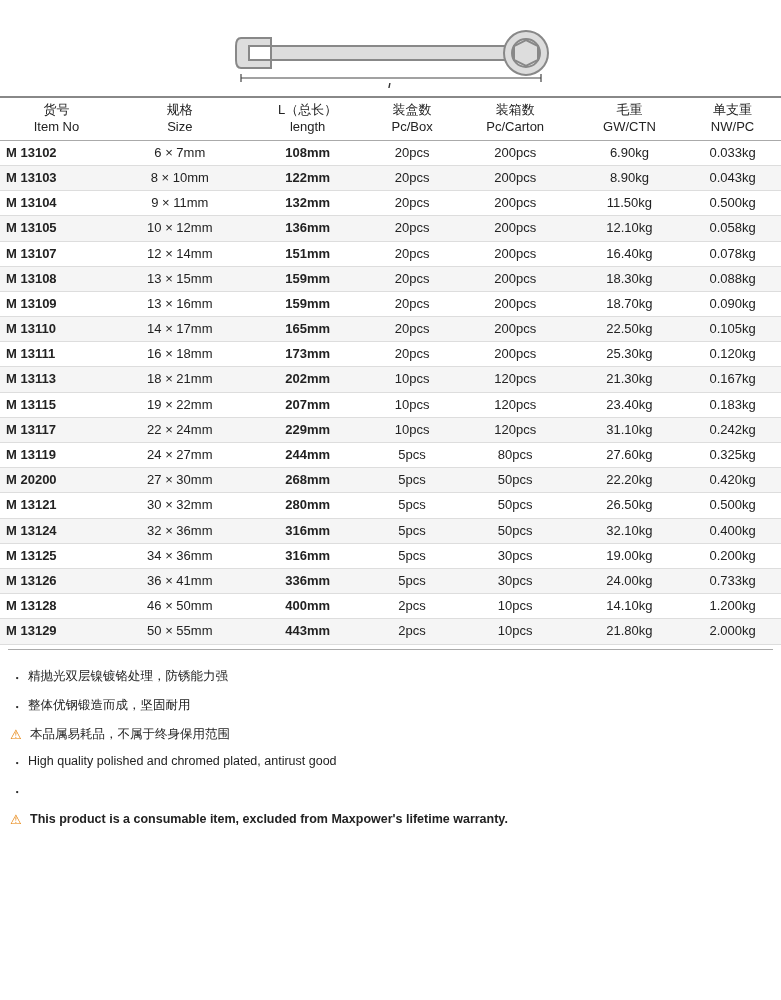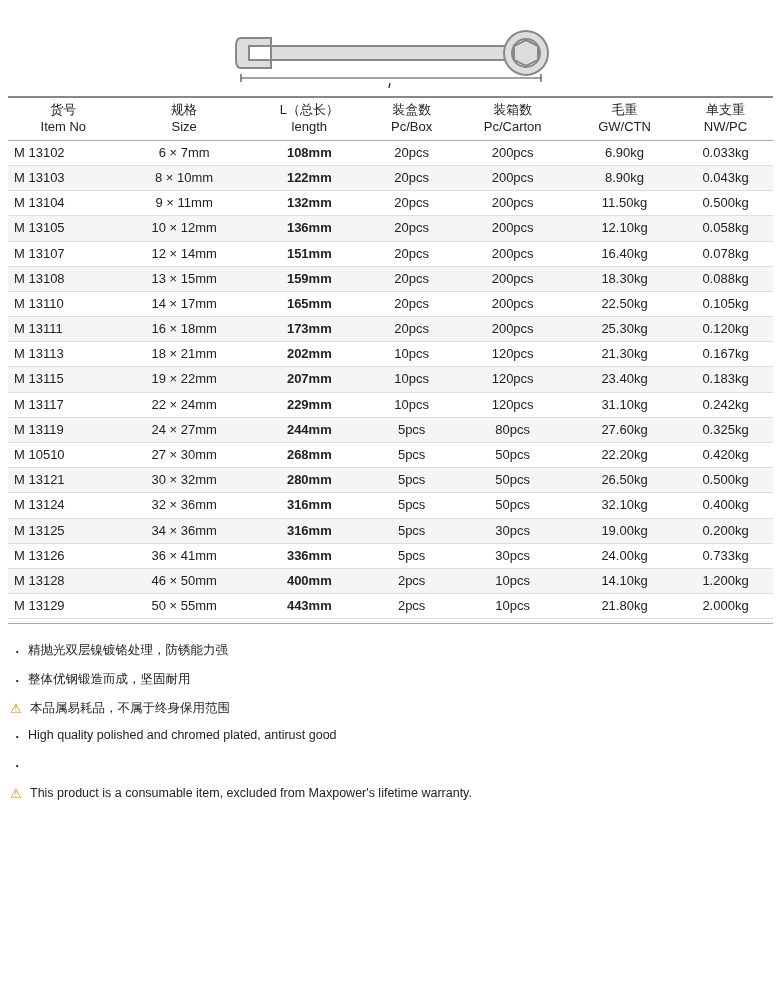--- a/index.html
+++ b/index.html
@@ -19,21 +19,21 @@
       padding: 18px 20px 8px 20px;
     }
 
     .wrench-svg-wrap {
       display: flex;
       flex-direction: column;
       align-items: center;
     }
 
     .table-container {
-      padding: 0 8px;
+      padding: 0 0;
     }
 
     table {
       width: 100%;
       border-collapse: collapse;
       font-size: 13px;
     }
 
     thead tr {
       border-top: 2px solid #888;
@@ -57,21 +57,21 @@
       background: #f5f5f5;
     }
 
     tbody td {
       text-align: center;
       padding: 3px 2px;
       line-height: 1.4;
     }
 
     tbody td:first-child {
-      font-weight: normal;
+      font-weight: bold;
       text-align: left;
       padding-left: 6px;
     }
 
     tbody td:nth-child(3) {
       font-weight: bold;
     }
 
     .footer-notes {
       padding: 10px 10px 8px 10px;
@@ -91,21 +91,21 @@
       font-size: 14px;
     }
 
     .warning-icon {
       color: #e67e00;
       font-size: 13px;
       min-width: 16px;
     }
 
     .note-bold {
-      font-weight: normal;
+      font-weight: bold;
     }
 
     .divider {
       border: none;
       border-top: 1px solid #aaa;
       margin: 4px 8px;
     }
   </style>
 </head>
 <body>
@@ -217,20 +217,29 @@
         <tr>
           <td>M 13108</td>
           <td>13 × 15mm</td>
           <td>159mm</td>
           <td>20pcs</td>
           <td>200pcs</td>
           <td>18.30kg</td>
           <td>0.088kg</td>
         </tr>
         <tr>
+          <td>M 13109</td>
+          <td>13 × 16mm</td>
+          <td>159mm</td>
+          <td>20pcs</td>
+          <td>200pcs</td>
+          <td>18.70kg</td>
+          <td>0.090kg</td>
+        </tr>
+        <tr>
           <td>M 13110</td>
           <td>14 × 17mm</td>
           <td>165mm</td>
           <td>20pcs</td>
           <td>200pcs</td>
           <td>22.50kg</td>
           <td>0.105kg</td>
         </tr>
         <tr>
           <td>M 13111</td>
@@ -271,21 +280,21 @@
         <tr>
           <td>M 13119</td>
           <td>24 × 27mm</td>
           <td>244mm</td>
           <td>5pcs</td>
           <td>80pcs</td>
           <td>27.60kg</td>
           <td>0.325kg</td>
         </tr>
         <tr>
-          <td>M 10510</td>
+          <td>M 20200</td>
           <td>27 × 30mm</td>
           <td>268mm</td>
           <td>5pcs</td>
           <td>50pcs</td>
           <td>22.20kg</td>
           <td>0.420kg</td>
         </tr>
         <tr>
           <td>M 13121</td>
           <td>30 × 32mm</td>

